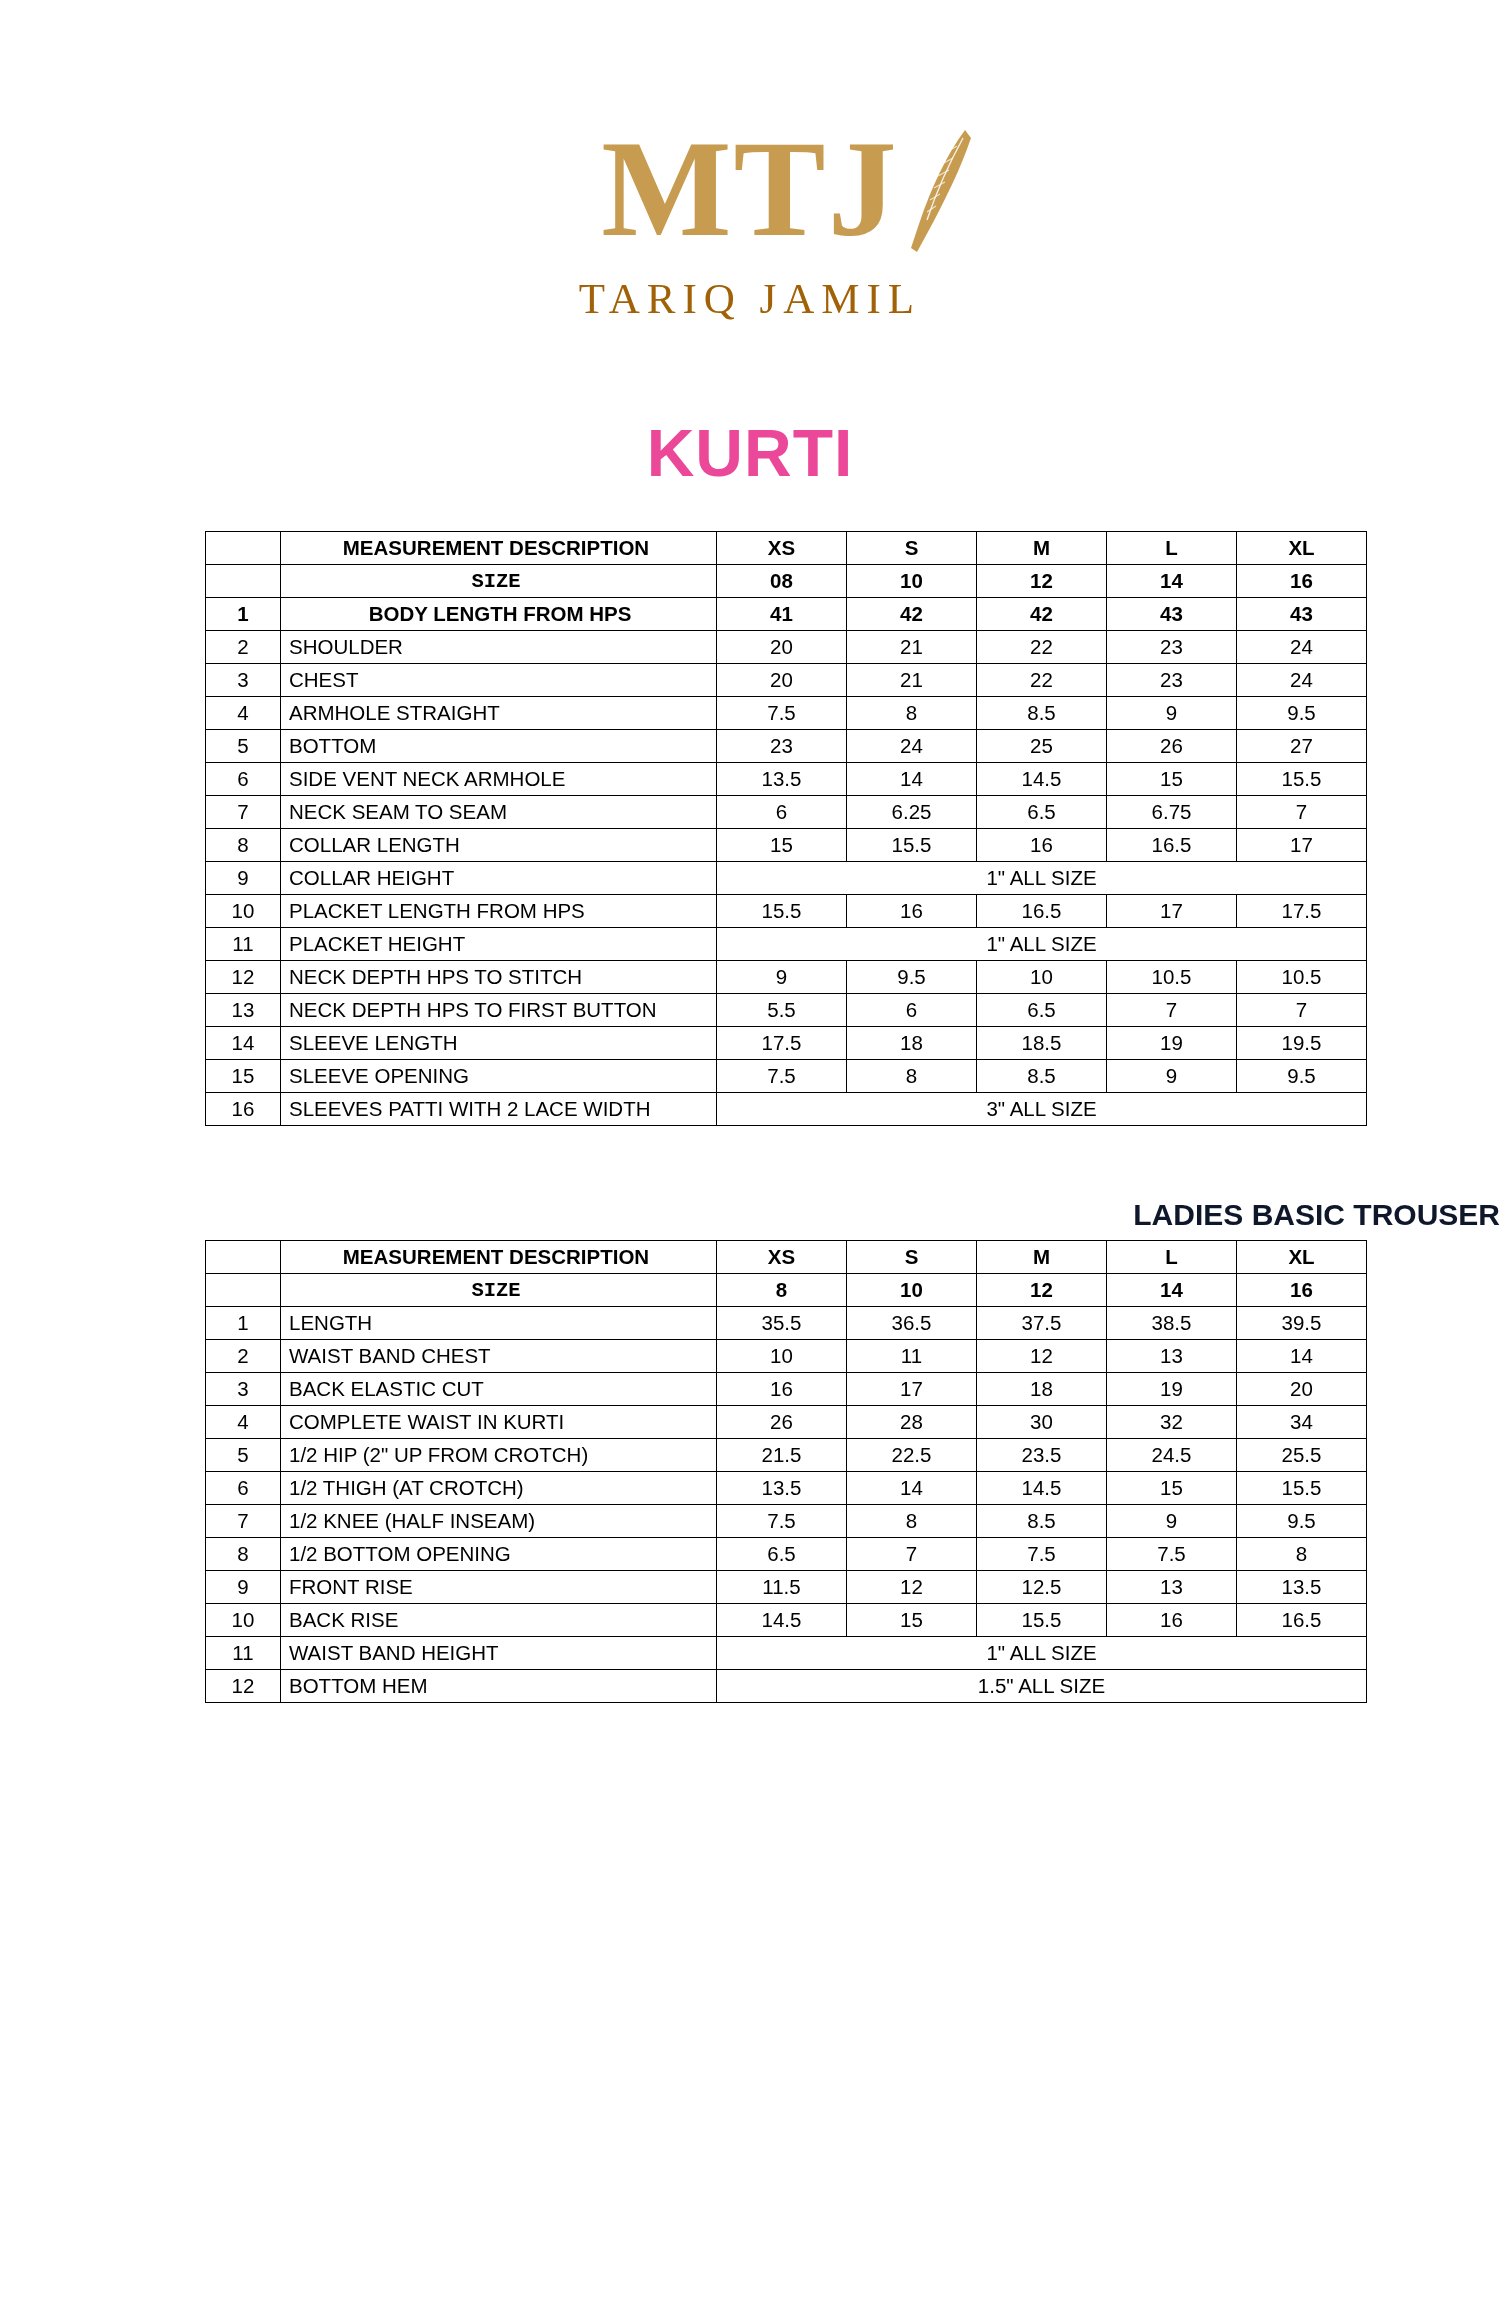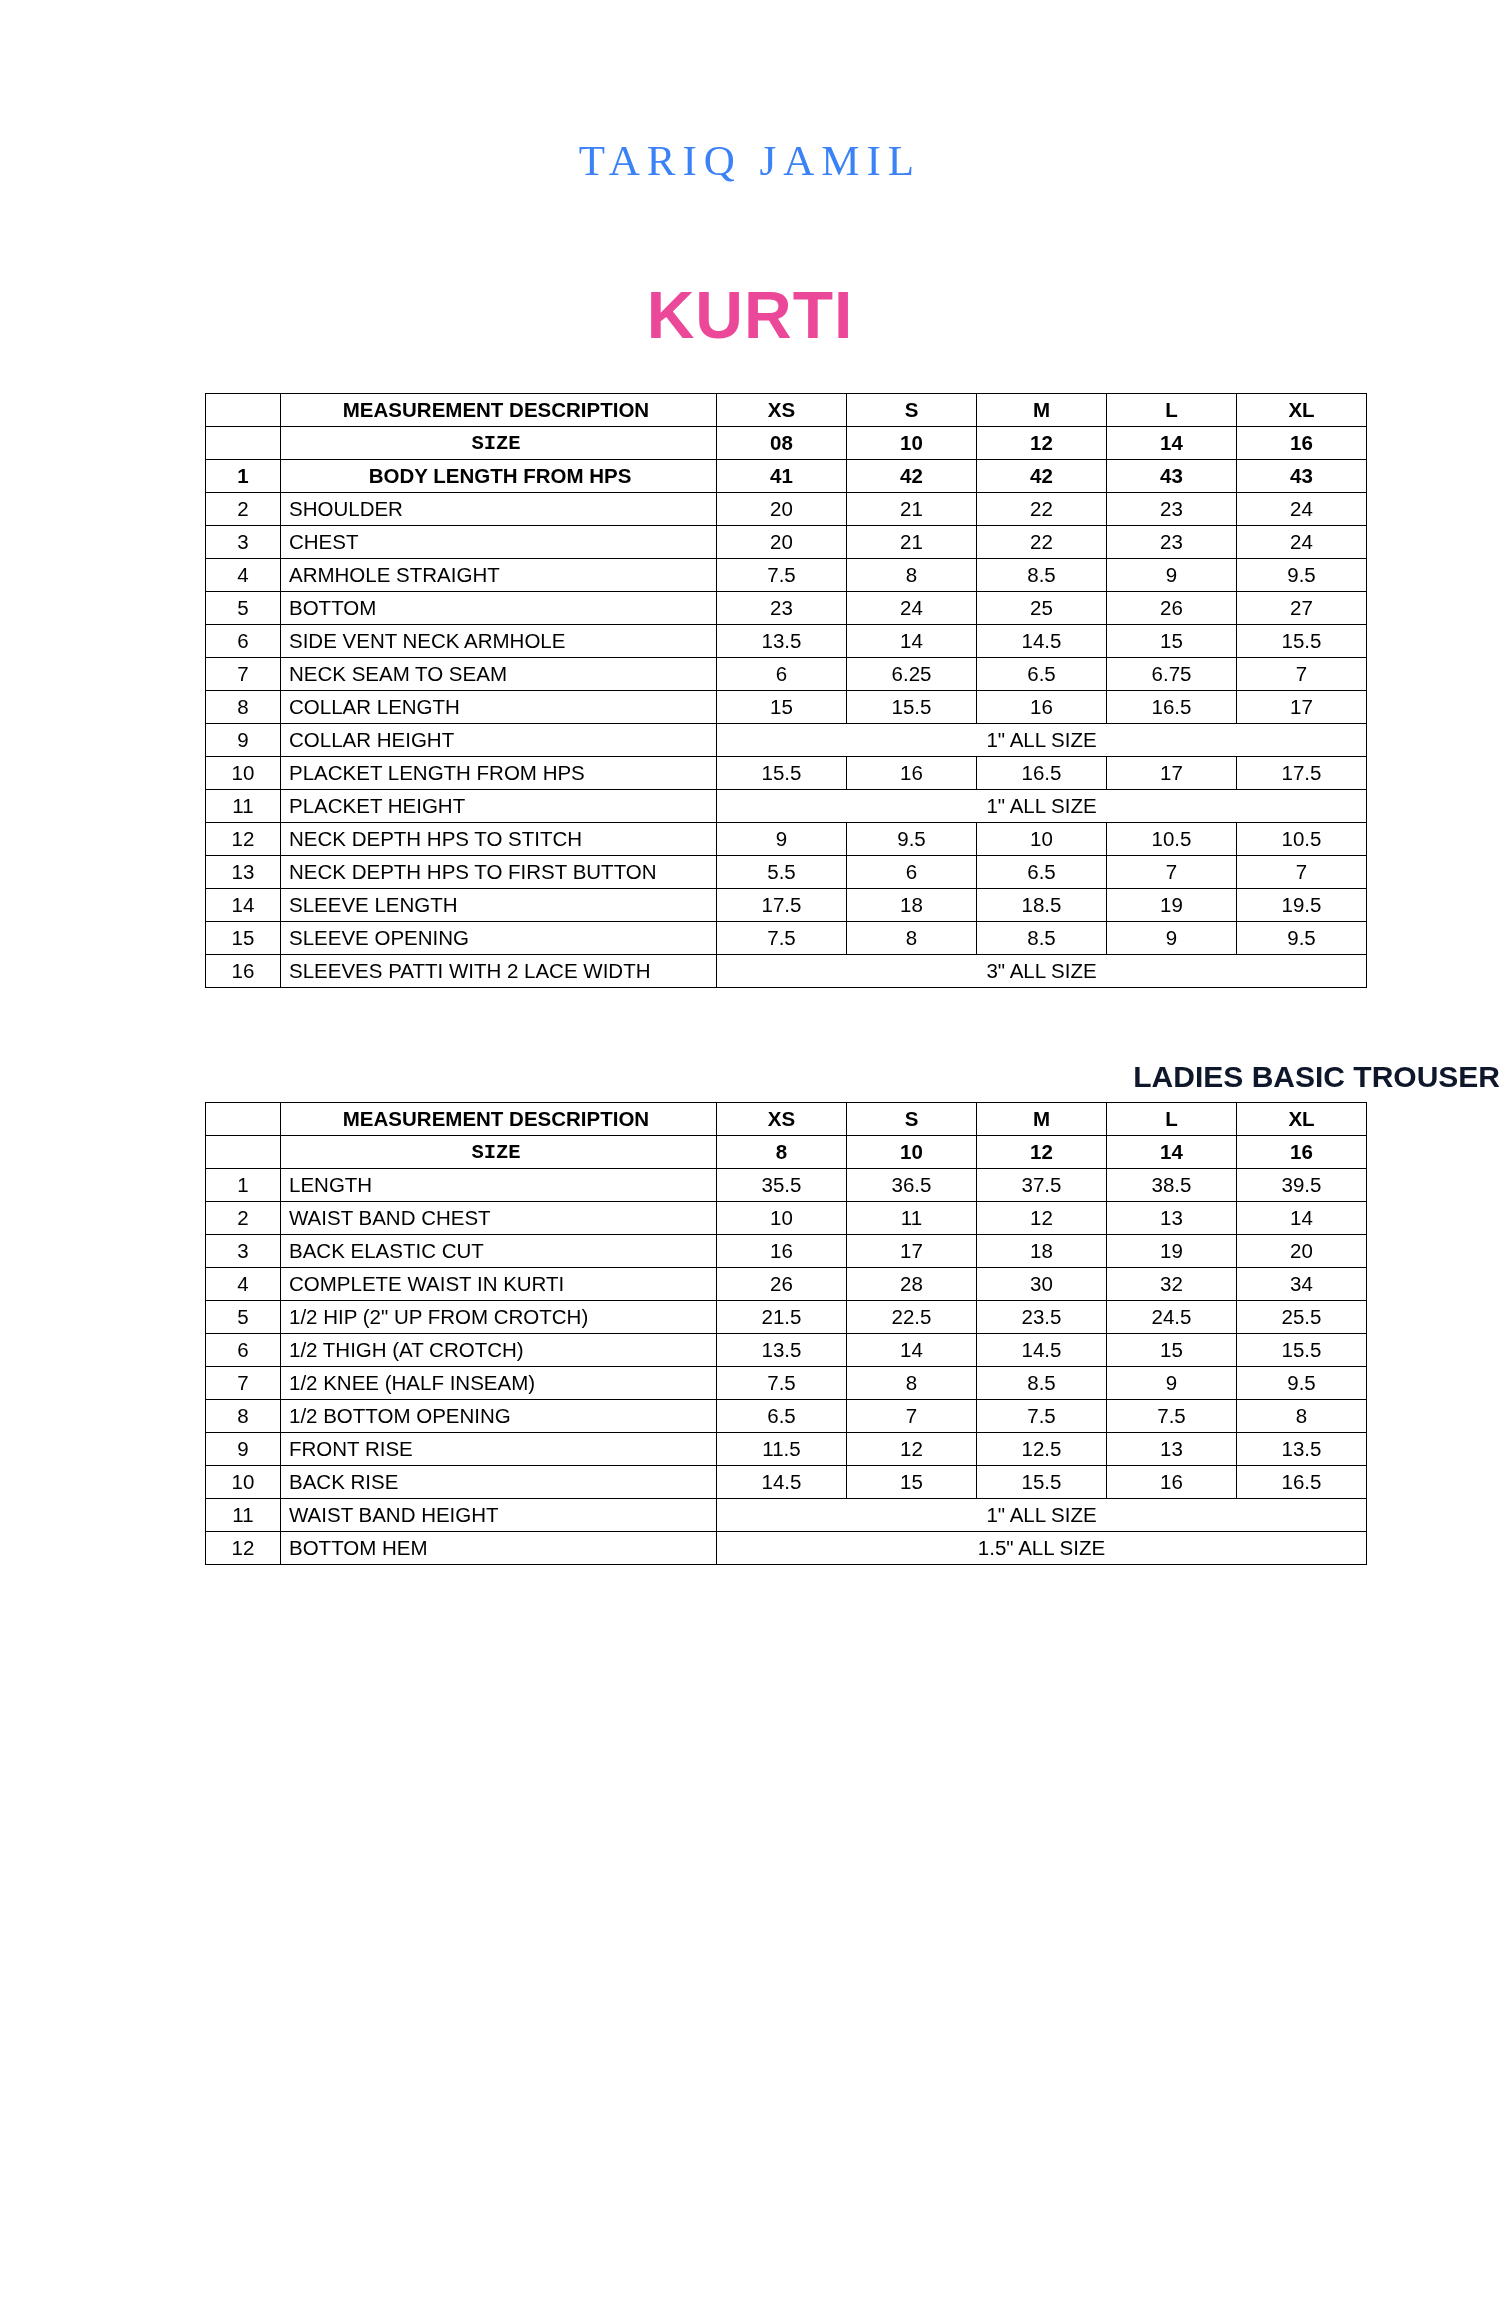--- a/index.html
+++ b/index.html
@@ -46,21 +46,21 @@
     position: absolute;
     right: -78px;
     top: 6px;
     width: 70px;
     height: 130px;
   }
   .logo-sub {
     font-family: "Liberation Serif", serif;
     font-size: 43px;
     letter-spacing: 7px;
-    color: #3b82f6;
+    color: #a16207;
     margin-top: 16px;
   }
 
   
   .doc-title {
     text-align: center;
     font-size: 66px;
     font-weight: bold;
     letter-spacing: 1px;
     margin-top: 92px;
@@ -108,20 +108,28 @@
 
   .kurti-table { margin-top: 40px; }
   .trouser-block { margin-top: 72px; }
 </style>
 </head>
 <body>
 
 <div class="page">
 
   <div class="logo-block">
+    <div class="logo-mark">
+      <span class="logo-letters">MTJ</span>
+      <svg class="logo-feather" viewBox="0 0 70 130">
+        <path d="M58 4 C40 28, 24 62, 12 98 L4 122 L10 126 L22 104 C38 74, 54 42, 64 12 Z" fill="#c79c50"></path>
+        <path d="M56 12 C44 34, 30 64, 20 94" stroke="#ffffff" stroke-width="1.4" fill="none" opacity="0.85"></path>
+        <path d="M50 20 L40 26 M46 32 L35 38 M42 44 L31 50 M38 56 L27 62 M33 68 L23 74 M29 80 L20 86" stroke="#ffffff" stroke-width="1.2" opacity="0.7"></path>
+      </svg>
+    </div>
     <div class="logo-sub">TARIQ JAMIL</div>
   </div>
 
   <div class="doc-title">KURTI</div>
 
   <div class="table-wrap kurti-table">
     <table class="spec">
       <tbody>
         <tr class="row-head">
           <td class="c-idx blank"></td>

